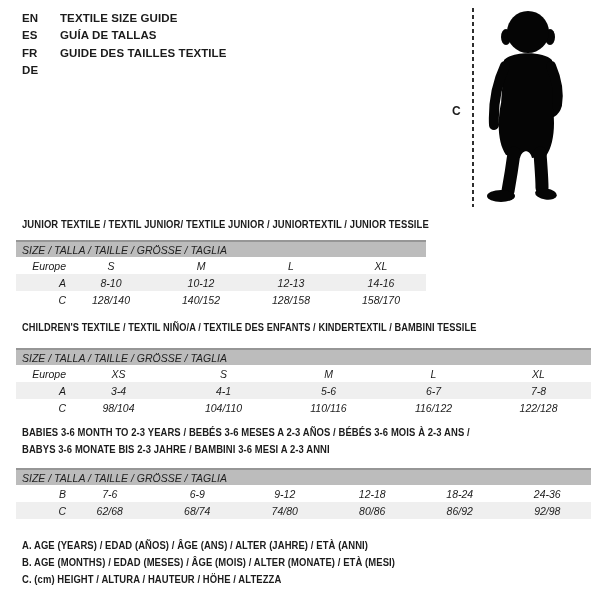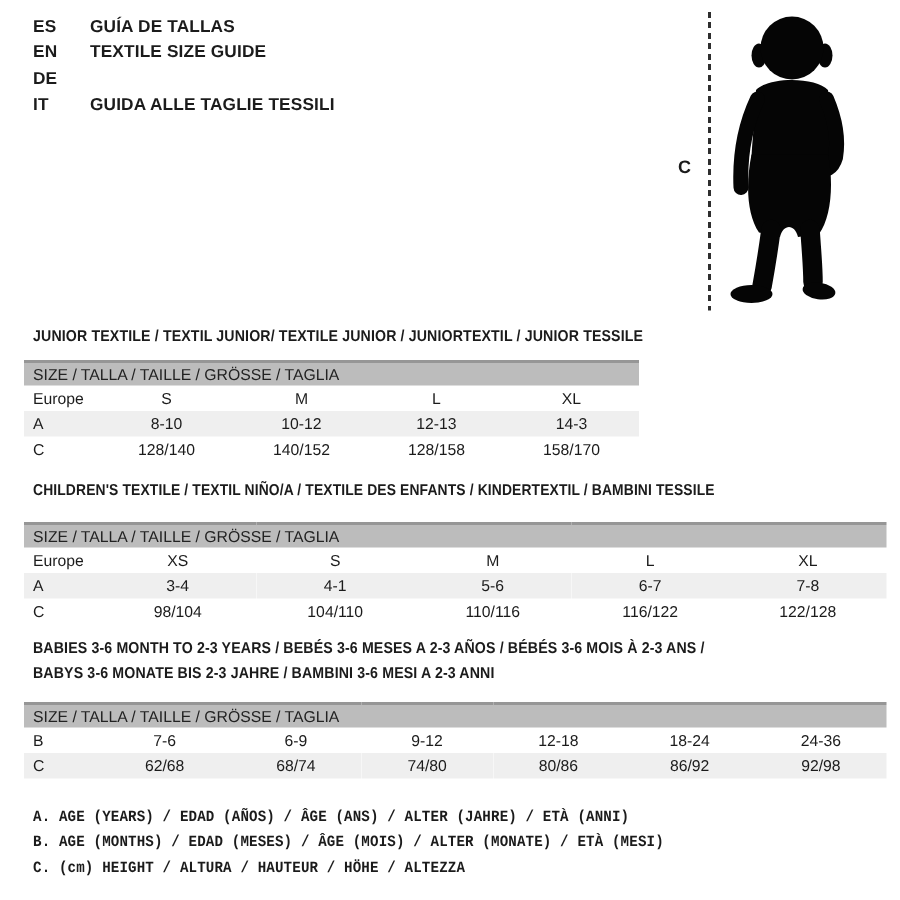--- a/index.html
+++ b/index.html
@@ -25,59 +25,59 @@
   .figure-label { position:absolute; left:452px; top:104px; font-weight:700; font-size:12px; }
 
   
   .section-title {
     position:absolute; left:22px; font-weight:700; font-size:10.5px;
     white-space:nowrap; transform:scaleX(0.9); transform-origin:left center;
     letter-spacing:0.1px; line-height:16.5px;
   }
 
   
-  table.size-table { position:absolute; left:16px; border-collapse:collapse; table-layout:fixed; }
+  table.size-table { position:absolute; left:16px; border-collapse:collapse; table-layout:fixed;font-style:italic; }
   table.size-table td {
     font-size:10.5px; height:17px; padding:0; text-align:center; vertical-align:middle;
     white-space:nowrap; overflow:hidden;
   }
-  table.size-table td.row-label { text-align:left; padding-left:6px;margin-left:10px; }
+  table.size-table td.row-label { text-align:right; padding-left:6px;margin-left:10px; }
   tr.size-row td {
     background:#bcbcbc; border-top:2px solid #969696; height:15px;
     text-align:left; padding-left:6px; font-size:10.5px; color:#222;
   }
   tr.alt td { background:#efefef; }
 
   
-  .legend { position:absolute; left:22px; top:537px;font-family:Liberation Mono, monospace; }
+  .legend { position:absolute; left:22px; top:537px; }
   .legend-line {
     font-weight:700; font-size:10.5px; line-height:17.2px; white-space:nowrap;
     transform:scaleX(0.9); transform-origin:left center; letter-spacing:0.1px;
   }
 </style>
 </head>
 <body>
 
 <div class="page">
 
   <div class="lang-header">
     <div class="lang-row">
+      <span class="lang-code">EN</span>
+      <span class="lang-title">TEXTILE SIZE GUIDE</span>
+    </div>
+    <div class="lang-row">
       <span class="lang-code">ES</span>
       <span class="lang-title">GUÍA DE TALLAS</span>
     </div>
     <div class="lang-row">
-      <span class="lang-code">EN</span>
-      <span class="lang-title">TEXTILE SIZE GUIDE</span>
+      <span class="lang-code">FR</span>
+      <span class="lang-title">GUIDE DES TAILLES TEXTILE</span>
     </div>
     <div class="lang-row">
       <span class="lang-code">DE</span>
-    </div>
-    <div class="lang-row">
-      <span class="lang-code">IT</span>
-      <span class="lang-title">GUIDA ALLE TAGLIE TESSILI</span>
     </div>
   </div>
 
   <span class="figure-label">C</span>
   <div class="dotted-line"></div>
   <svg class="figure-svg" viewBox="0 0 88 196" xmlns="http://www.w3.org/2000/svg" fill="#050505" stroke="none">
     <ellipse cx="22" cy="29" rx="5" ry="8"></ellipse>
     <ellipse cx="66" cy="29" rx="5" ry="8"></ellipse>
     <circle cx="44" cy="24" r="21"></circle>
     <path d="M20,52 C28,43 60,43 68,52 C70,72 71,88 71,100 L17,100 C17,90 19,75 20,52 Z"></path>
@@ -108,21 +108,21 @@
         <td>S</td>
         <td>M</td>
         <td>L</td>
         <td>XL</td>
       </tr>
       <tr class="alt">
         <td class="row-label">A</td>
         <td>8-10</td>
         <td>10-12</td>
         <td>12-13</td>
-        <td>14-3</td>
+        <td>14-16</td>
       </tr>
       <tr>
         <td class="row-label">C</td>
         <td>128/140</td>
         <td>140/152</td>
         <td>128/158</td>
         <td>158/170</td>
       </tr>
     </tbody>
   </table>

